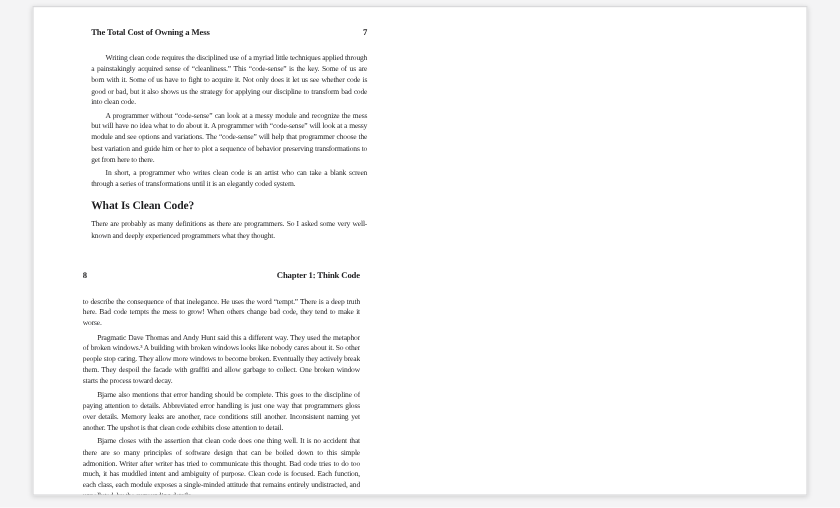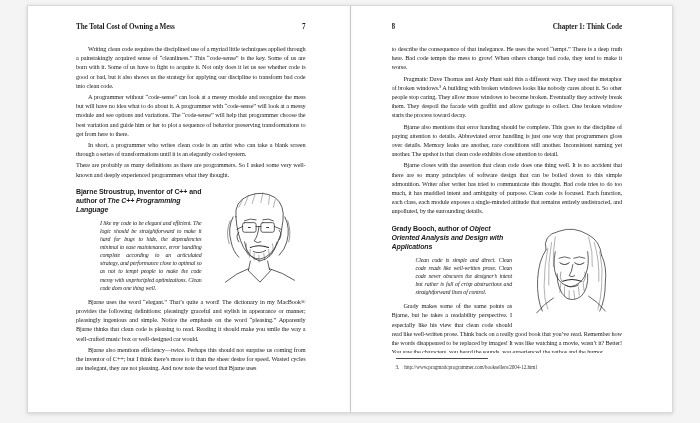--- a/index.html
+++ b/index.html
@@ -10,20 +10,21 @@
     overflow:hidden;
     position:relative;
   }
   .spread {
     position:absolute; left:27px; top:5px;
     width:646px; height:408px;
     background:#ffffff;
     border:1px solid #d9d9db;
     box-shadow:0 1px 4px rgba(0,0,0,.15);
     display:flex;
+    flex-direction:column;
   }
   .page {
     position:relative;
     width:322px; height:406px;
     overflow:hidden;
     color:#1d1d1f;
   }
   .page-left  { padding:17px 44px 0 48px; }
   .page-right { padding:17px 50px 0 41px; }
   .gutter { width:1px; background:#c9c9cb; box-shadow:0 0 3px rgba(0,0,0,.10); }
@@ -72,20 +73,21 @@
   <div class="page page-left">
     <div class="page-header">
       <span>The Total Cost of Owning a Mess</span>
       <span>7</span>
     </div>
 
     <p class="body indent">Writing clean code requires the disciplined use of a myriad little techniques applied through a painstakingly acquired sense of “cleanliness.” This “code-sense” is the key. Some of us are born with it. Some of us have to fight to acquire it. Not only does it let us see whether code is good or bad, but it also shows us the strategy for applying our discipline to transform bad code into clean code.</p>
     <p class="body indent">A programmer without “code-sense” can look at a messy module and recognize the mess but will have no idea what to do about it. A programmer with “code-sense” will look at a messy module and see options and variations. The “code-sense” will help that programmer choose the best variation and guide him or her to plot a sequence of behavior preserving transformations to get from here to there.</p>
     <p class="body indent">In short, a programmer who writes clean code is an artist who can take a blank screen through a series of transformations until it is an elegantly coded system.</p>
 
+    <h2 class="section">What Is Clean Code?</h2>
     <p class="body">There are probably as many definitions as there are programmers. So I asked some very well-known and deeply experienced programmers what they thought.</p>
 
     <div>
       <div class="portrait">
         <svg width="96" height="102" viewBox="0 0 100 104" class="sketch" stroke-width="0.8">
           <path d="M27 30 Q25 14 40 8 Q55 2 68 10 Q78 18 76 34 Q75 48 70 58 Q63 72 52 74 Q42 74 35 62 Q28 48 27 30 Z"></path>
           <g stroke-width="0.5" opacity="0.75">
             <path d="M34 12 L30 20"></path>
               <path d="M40 8 L36 18"></path>
               <path d="M47 6 L44 16"></path>

